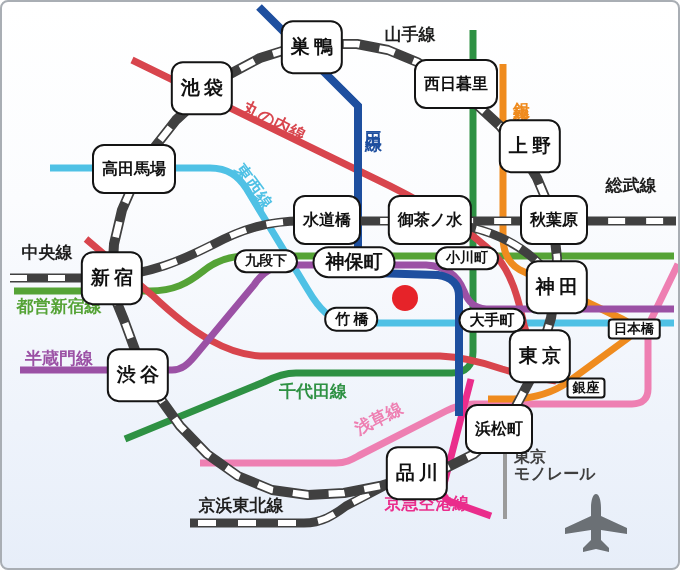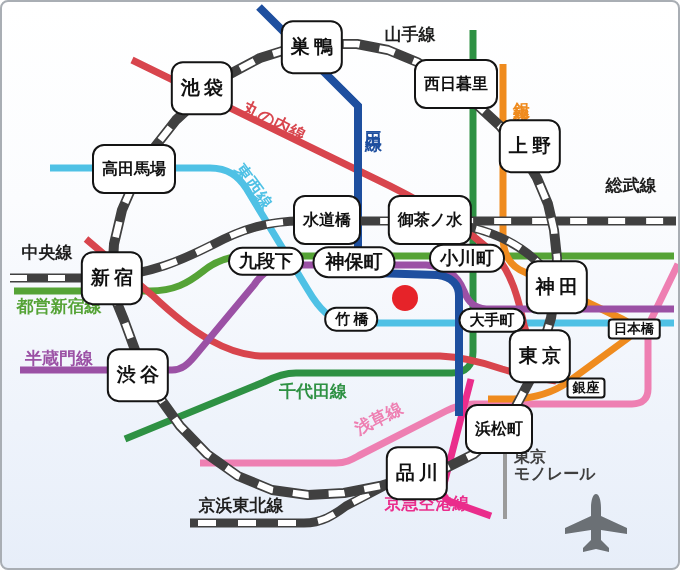--- a/index.html
+++ b/index.html
@@ -7,21 +7,21 @@
     position:relative;width:676px;height:566px;margin:0;
     border:2px solid #a9aeb4;border-radius:8px;overflow:hidden;
     background:linear-gradient(180deg,#ffffff 0%,#fbfcfe 35%,#eef3fb 75%,#e7eef9 100%);
     font-family:"Liberation Sans","DejaVu Sans",sans-serif;
   }
   #rails{position:absolute;left:0;top:0;z-index:1;}
   .st{position:absolute;z-index:3;background:#ffffff;color:#111;
       white-space:nowrap;transform:translate(-50%,-50%);font-weight:bold;line-height:1.25;}
   .st-jr{border:2.5px solid #141414;border-radius:12px;font-size:19px;padding:13px 8px;}
   .st-jr.md{font-size:16px;}
-  .st-metro{border:2px solid #141414;border-radius:999px;font-size:18px;padding:1px 9px;}
+  .st-metro{border:2px solid #141414;border-radius:999px;font-size:14px;padding:1px 9px;}
   .st-metro.lg{font-size:19px;padding:2px 11px;}
   .st-metro.md2{font-size:15px;}
   .st-sm{border:2px solid #141414;border-radius:4px;font-size:13.5px;padding:0 4px;}
   .sp{letter-spacing:.22em;padding-right:4px;}
   .ll{position:absolute;z-index:2;font-weight:bold;font-size:17px;white-space:nowrap;
       transform:translate(-50%,-50%);line-height:1.05;}
   .ll.vert{writing-mode:vertical-rl;text-orientation:upright;letter-spacing:2px;}
   .ll.r27{transform:translate(-50%,-50%) rotate(27deg);}
   .ll.r54{transform:translate(-50%,-50%) rotate(54deg);}
   .ll.rm27{transform:translate(-50%,-50%) rotate(-27deg);}
@@ -94,20 +94,21 @@
     <div>モノレール</div>
   </div>
 
   <span class="st st-jr sp" style="left:310px;top:45px;">巣鴨</span>
   <span class="st st-jr sp" style="left:200px;top:86px;">池袋</span>
   <span class="st st-jr md" style="left:454px;top:82px;">西日暮里</span>
   <span class="st st-jr sp" style="left:528px;top:144px;">上野</span>
   <span class="st st-jr md" style="left:132px;top:167px;">高田馬場</span>
   <span class="st st-jr md" style="left:325px;top:218px;">水道橋</span>
   <span class="st st-jr md" style="left:428px;top:218px;">御茶ノ水</span>
+  <span class="st st-jr md" style="left:552px;top:218px;">秋葉原</span>
   <span class="st st-jr sp" style="left:110px;top:276px;">新宿</span>
   <span class="st st-jr sp" style="left:555px;top:285px;">神田</span>
   <span class="st st-metro" style="left:264px;top:259px;">九段下</span>
   <span class="st st-metro lg" style="left:352px;top:260px;">神保町</span>
   <span class="st st-metro" style="left:465px;top:256px;">小川町</span>
   <span class="st st-metro md2 sp" style="left:349px;top:317px;border-radius:12px;">竹橋</span>
   <span class="st st-metro md2" style="left:490px;top:318px;font-family:Liberation Serif, serif;">大手町</span>
   <span class="st st-sm" style="left:632px;top:327px;">日本橋</span>
   <span class="st st-jr sp" style="left:136px;top:373px;">渋谷</span>
   <span class="st st-jr sp" style="left:538px;top:354px;">東京</span>

